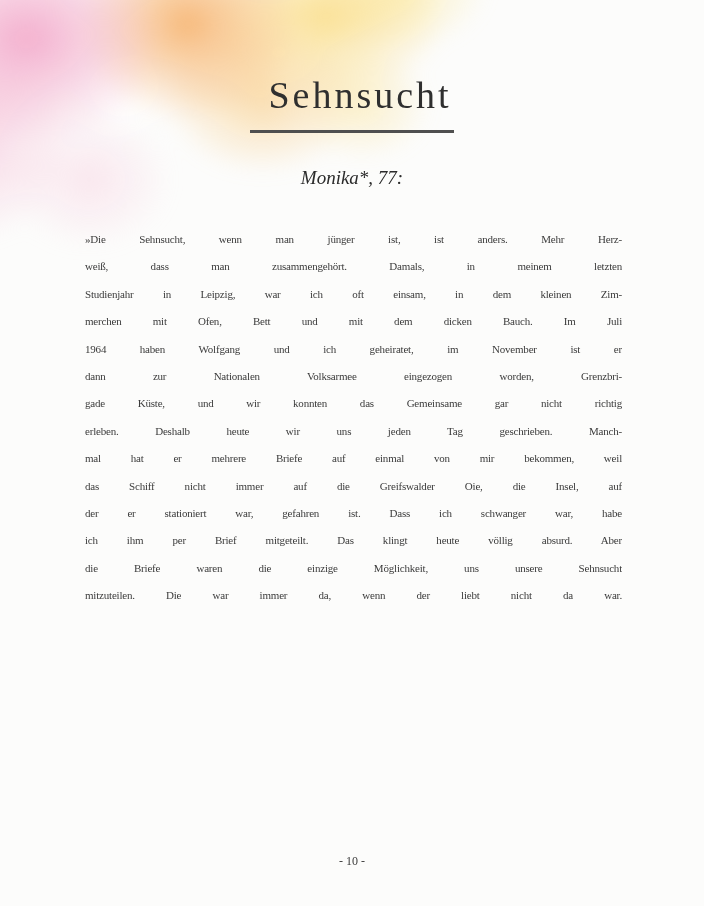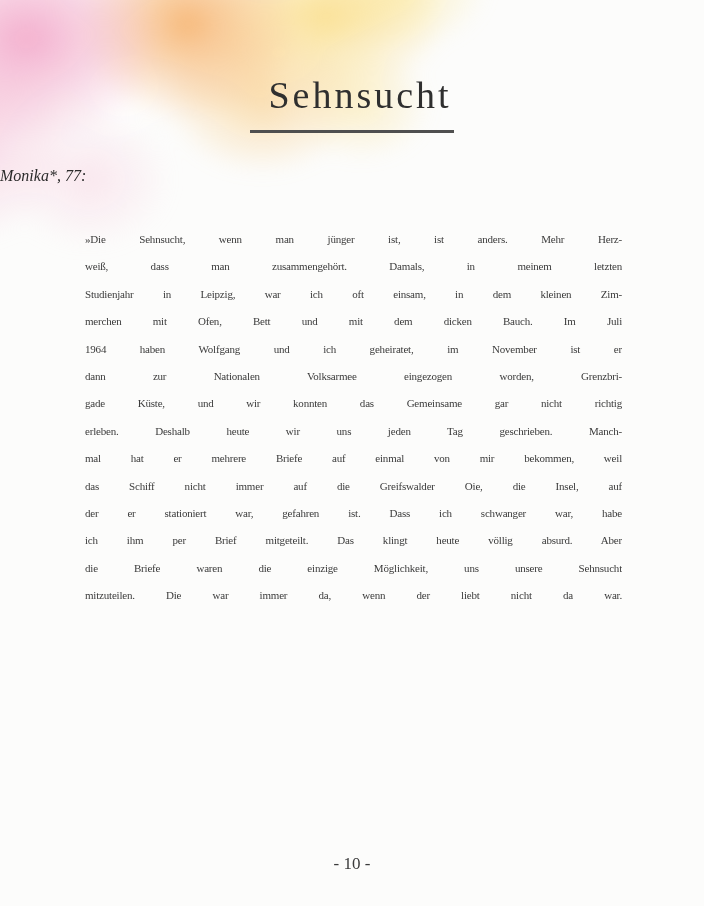--- a/index.html
+++ b/index.html
@@ -60,22 +60,23 @@
     transform: translateX(-50%);
     width: 204px;
     height: 2.5px;
     background: #4f4f4f;
   }
   .subtitle {
     position: absolute;
     top: 167px;
     left: 0;
     width: 100%;
+    text-align: center;
     font-style: italic;
-    font-size: 16px;
+    font-size: 19px;
     color: #2b2b2b;
   }
   
   .body-text {
     position: absolute;
     top: 226px;
     left: 85px;
     width: 537px;
     color: #3b3b3b;
   }
@@ -92,21 +93,21 @@
   .body-line.last {
     text-align-last: left;
   }
   
   .page-number {
     position: absolute;
     top: 854px;
     left: 0;
     width: 100%;
     text-align: center;
-    font-size: 17px;
+    font-size: 12px;
     color: #3b3b3b;
   }
 </style>
 </head>
 <body>
 
 <div class="page">
 
   <div class="watercolor"></div>
 

